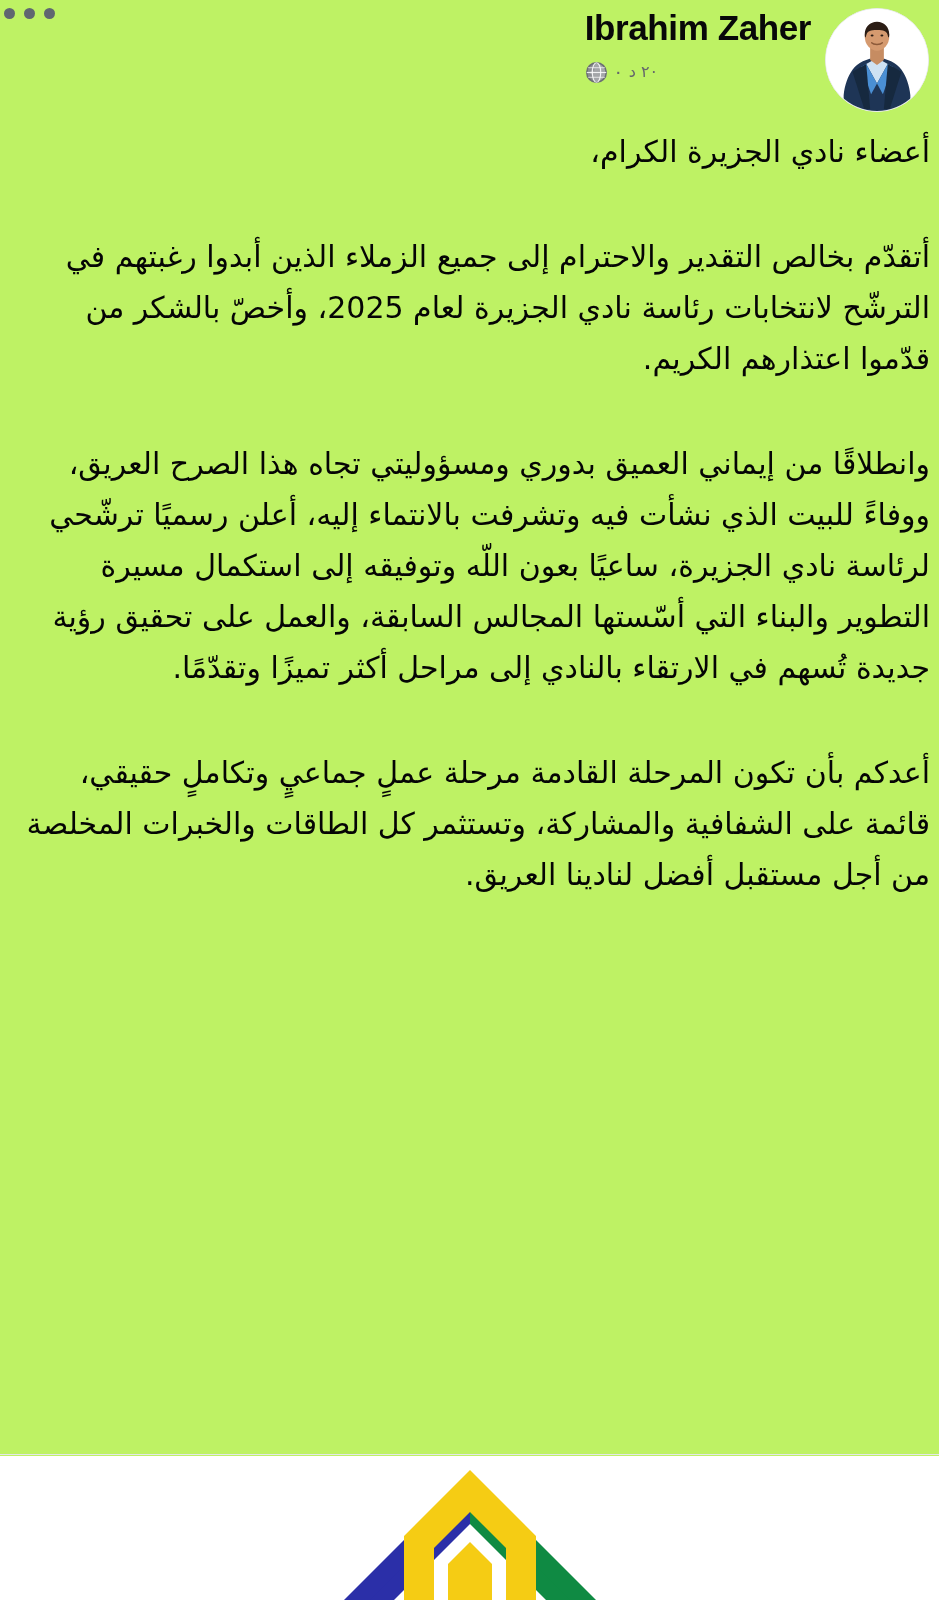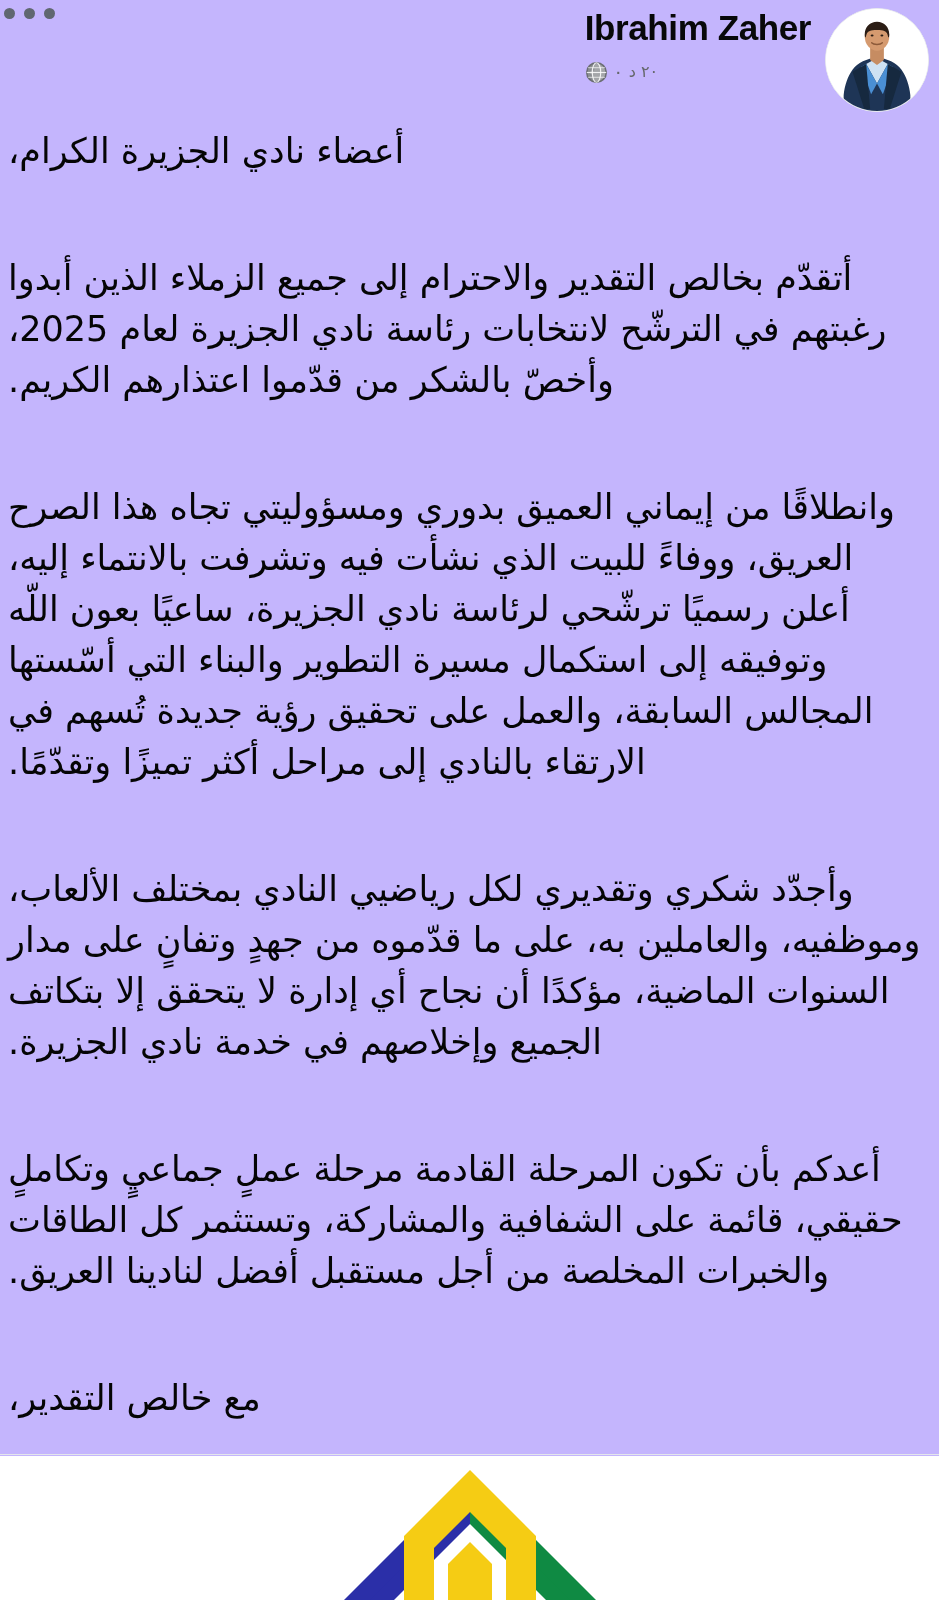--- a/index.html
+++ b/index.html
@@ -10,21 +10,21 @@
     height: 1600px;
     background: #ffffff;
     font-family: "Liberation Sans", "DejaVu Sans", sans-serif;
     overflow: hidden;
   }
 
   #screen {
     position: relative;
     width: 939px;
     height: 1600px;
-    background: #c4b5fd;
+    background: #bef264;
     overflow: hidden;
   }
 
   
   .post-header {
     position: absolute;
     top: 0; left: 0;
     width: 939px;
     height: 120px;
   }
@@ -110,30 +110,30 @@
   }
   .avatar svg { display: block; width: 100%; height: 100%; }
 
   
   .post-body {
     position: absolute;
     top: 126px;
     left: 8px;
     width: 922px;
     direction: rtl;
-    text-align: left;
+    text-align: right;
     color: #050505;
     font-family: "DejaVu Sans", "Liberation Sans", sans-serif;
-    font-size: 35px;
+    font-size: 30px;
     line-height: 51px;
     font-weight: 400;
   }
 
   .post-body p { margin: 0; }
-  .post-body p.gap { margin-top: 76px; }
+  .post-body p.gap { margin-top: 54px; }
 
   
   .divider {
     position: absolute;
     top: 1454px;
     left: 0;
     width: 939px;
     height: 1px;
     background: #e4e6eb;
   }
@@ -216,23 +216,21 @@
 
         <path d="M46.5 34.5c2 2.2 9 2.2 11 0" stroke="#8d5a39" stroke-width="1.4" fill="none" stroke-linecap="round"></path>
       </svg>
     </div>
   </div>
 
   <div class="post-body">
     <p>أعضاء نادي الجزيرة الكرام،</p>
     <p class="gap">أتقدّم بخالص التقدير والاحترام إلى جميع الزملاء الذين أبدوا رغبتهم في الترشّح لانتخابات رئاسة نادي الجزيرة لعام 2025، وأخصّ بالشكر من قدّموا اعتذارهم الكريم.</p>
     <p class="gap">وانطلاقًا من إيماني العميق بدوري ومسؤوليتي تجاه هذا الصرح العريق، ووفاءً للبيت الذي نشأت فيه وتشرفت بالانتماء إليه، أعلن رسميًا ترشّحي لرئاسة نادي الجزيرة، ساعيًا بعون اللّه وتوفيقه إلى استكمال مسيرة التطوير والبناء التي أسّستها المجالس السابقة، والعمل على تحقيق رؤية جديدة تُسهم في الارتقاء بالنادي إلى مراحل أكثر تميزًا وتقدّمًا.</p>
-    <p class="gap">وأجدّد شكري وتقديري لكل رياضيي النادي بمختلف الألعاب، وموظفيه، والعاملين به، على ما قدّموه من جهدٍ وتفانٍ على مدار السنوات الماضية، مؤكدًا أن نجاح أي إدارة لا يتحقق إلا بتكاتف الجميع وإخلاصهم في خدمة نادي الجزيرة.</p>
     <p class="gap">أعدكم بأن تكون المرحلة القادمة مرحلة عملٍ جماعيٍ وتكاملٍ حقيقي، قائمة على الشفافية والمشاركة، وتستثمر كل الطاقات والخبرات المخلصة من أجل مستقبل أفضل لنادينا العريق.</p>
-    <p class="gap">مع خالص التقدير،</p>
   </div>
 
   <div class="divider"></div>
 
   <div class="post-attachment">
     <svg viewBox="0 0 340 200" xmlns="http://www.w3.org/2000/svg">
 
       <path d="M170 18 L18 170 L40 192 L170 62 Z" fill="#2B2FA8"></path>
       <path d="M40 192 L62 170 L170 62 L170 92 Z" fill="#ffffff"></path>
       <path d="M170 44 L40 174 L52 186 L170 68 Z" fill="#2B2FA8"></path>

